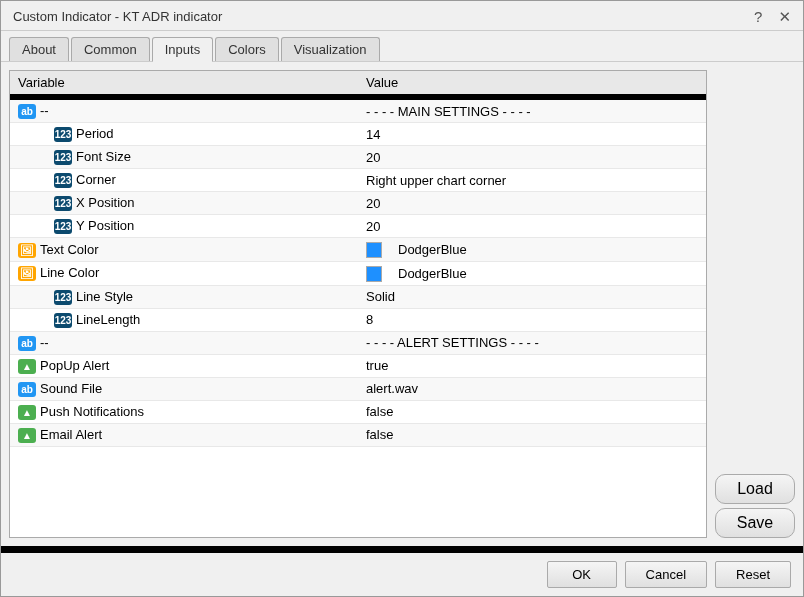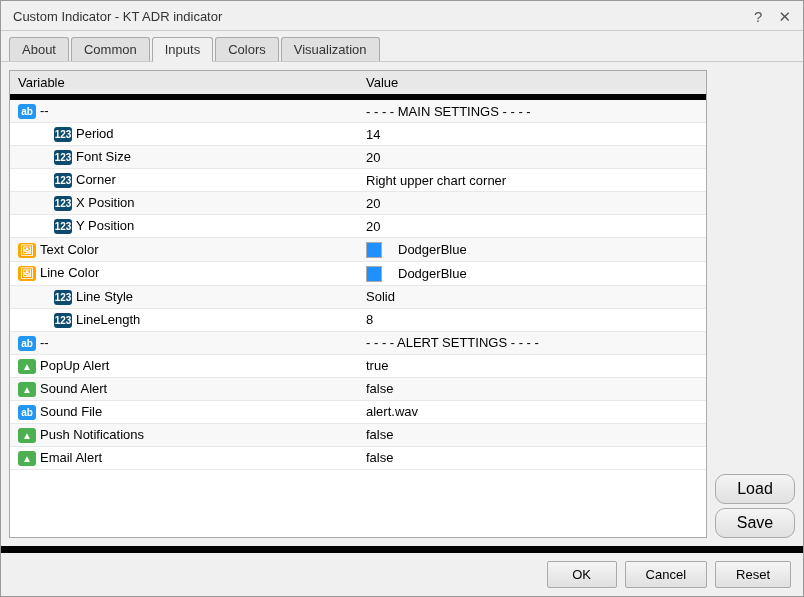--- a/index.html
+++ b/index.html
@@ -245,24 +245,20 @@
             </tr>
             <tr>
               <td><span class="icon-badge icon-ab">ab</span><span>--</span></td>
               <td>- - - - ALERT SETTINGS - - - -</td>
             </tr>
             <tr>
               <td><span class="icon-badge icon-alert-green" style="font-size: 10px;">▲</span><span>PopUp Alert</span></td>
               <td>true</td>
             </tr>
             <tr>
-              <td><span class="icon-badge icon-alert-green" style="font-size: 10px;">▲</span><span>Sound Alert</span></td>
-              <td>false</td>
-            </tr>
-            <tr>
               <td><span class="icon-badge icon-ab">ab</span><span>Sound File</span></td>
               <td>alert.wav</td>
             </tr>
             <tr>
               <td><span class="icon-badge icon-alert-green" style="font-size: 10px;">▲</span><span>Push Notifications</span></td>
               <td>false</td>
             </tr>
             <tr>
               <td><span class="icon-badge icon-alert-green" style="font-size: 10px;">▲</span><span>Email Alert</span></td>
               <td>false</td>

